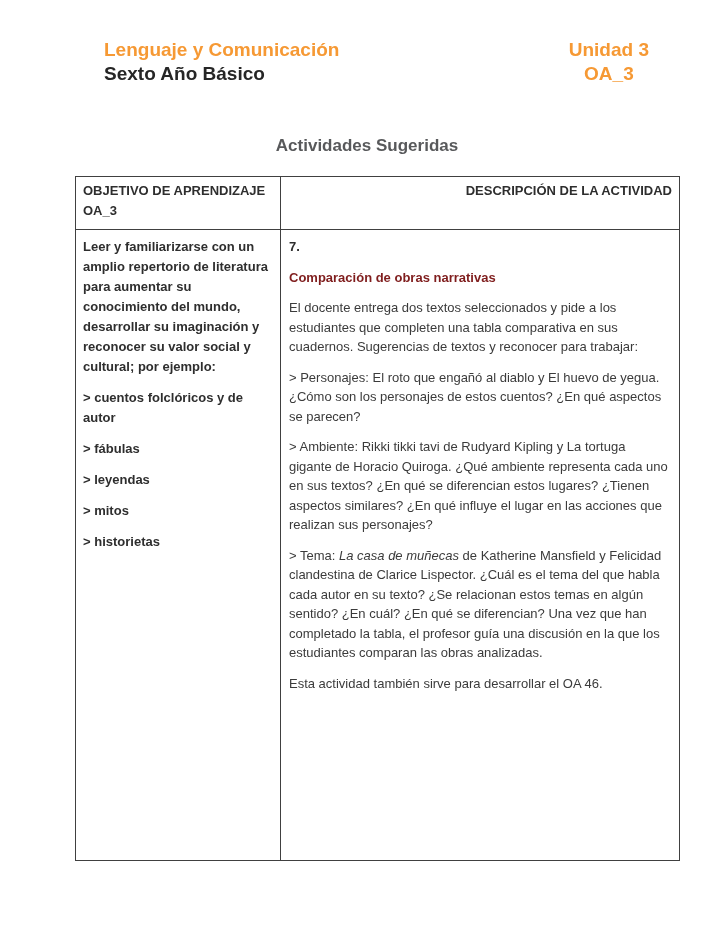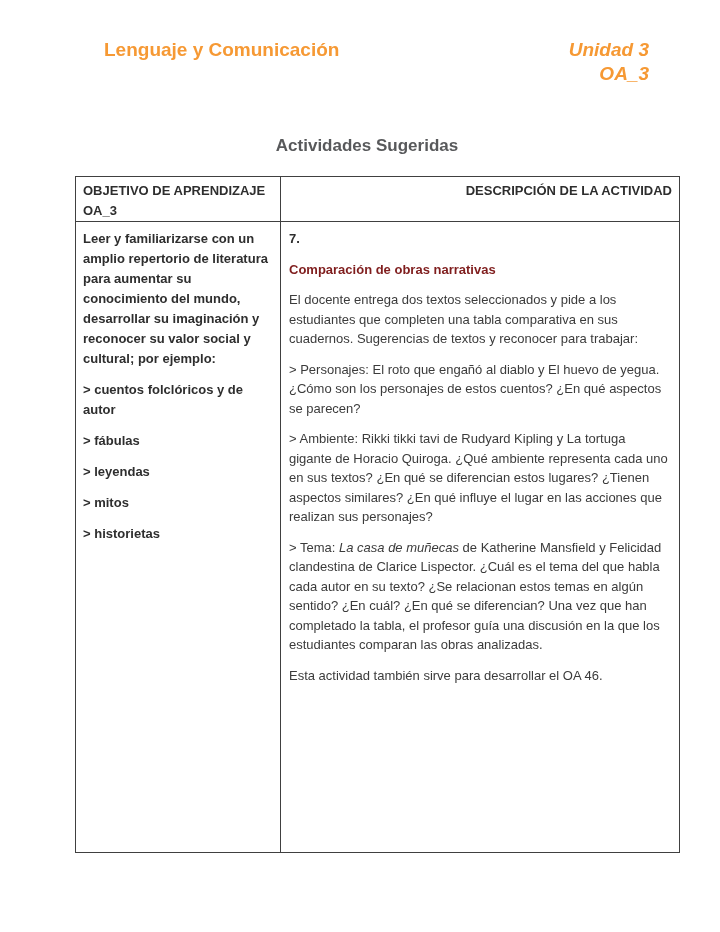--- a/index.html
+++ b/index.html
@@ -26,26 +26,25 @@
   .grade-title {
     font-size: 19px;
     line-height: 24px;
     font-weight: bold;
     color: #262626;
   }
   .header-right {
     position: absolute;
     right: 71px;
     top: 38px;
-    text-align: right;
+    text-align: center;
     font-size: 19px;
     line-height: 24px;
     font-weight: bold;
     color: #f69934;
-    font-style: italic;
   }
   .page-title {
     position: absolute;
     left: 7px;
     top: 136px;
     width: 100%;
     text-align: center;
     font-size: 17px;
     font-weight: bold;
     color: #58595b;
@@ -60,21 +59,21 @@
   }
   .doc-table th, .doc-table td {
     border: 1.5px solid #404040;
     vertical-align: top;
     font-size: 13px;
   }
   .doc-table th {
     font-weight: bold;
     color: #2e2e2e;
     line-height: 20px;
-    padding: 4px 7px 0 7px;
+    padding: 4px 7px 8px 7px;
     height: 40px;
   }
   th.obj-head { text-align: left; width: 190px; }
   th.desc-head { text-align: right; width: 384px; }
   td.obj-cell {
     font-weight: bold;
     color: #2e2e2e;
     line-height: 20px;
     padding: 7px 5px 17px 7px;
     height: 606px;
@@ -89,20 +88,21 @@
   .act-title { font-weight: bold; color: #7f1d1d; }
   .italic { font-style: italic; margin-top: 24px; }
 </style>
 </head>
 <body>
 
 <div class="page">
 
   <div class="header-left">
     <div class="subject-title">Lenguaje y Comunicación</div>
+    <div class="grade-title">Sexto Año Básico</div>
   </div>
 
   <div class="header-right">
     <div>Unidad 3</div>
     <div>OA_3</div>
   </div>
 
   <div class="page-title">Actividades Sugeridas</div>
 
   <table class="doc-table">

